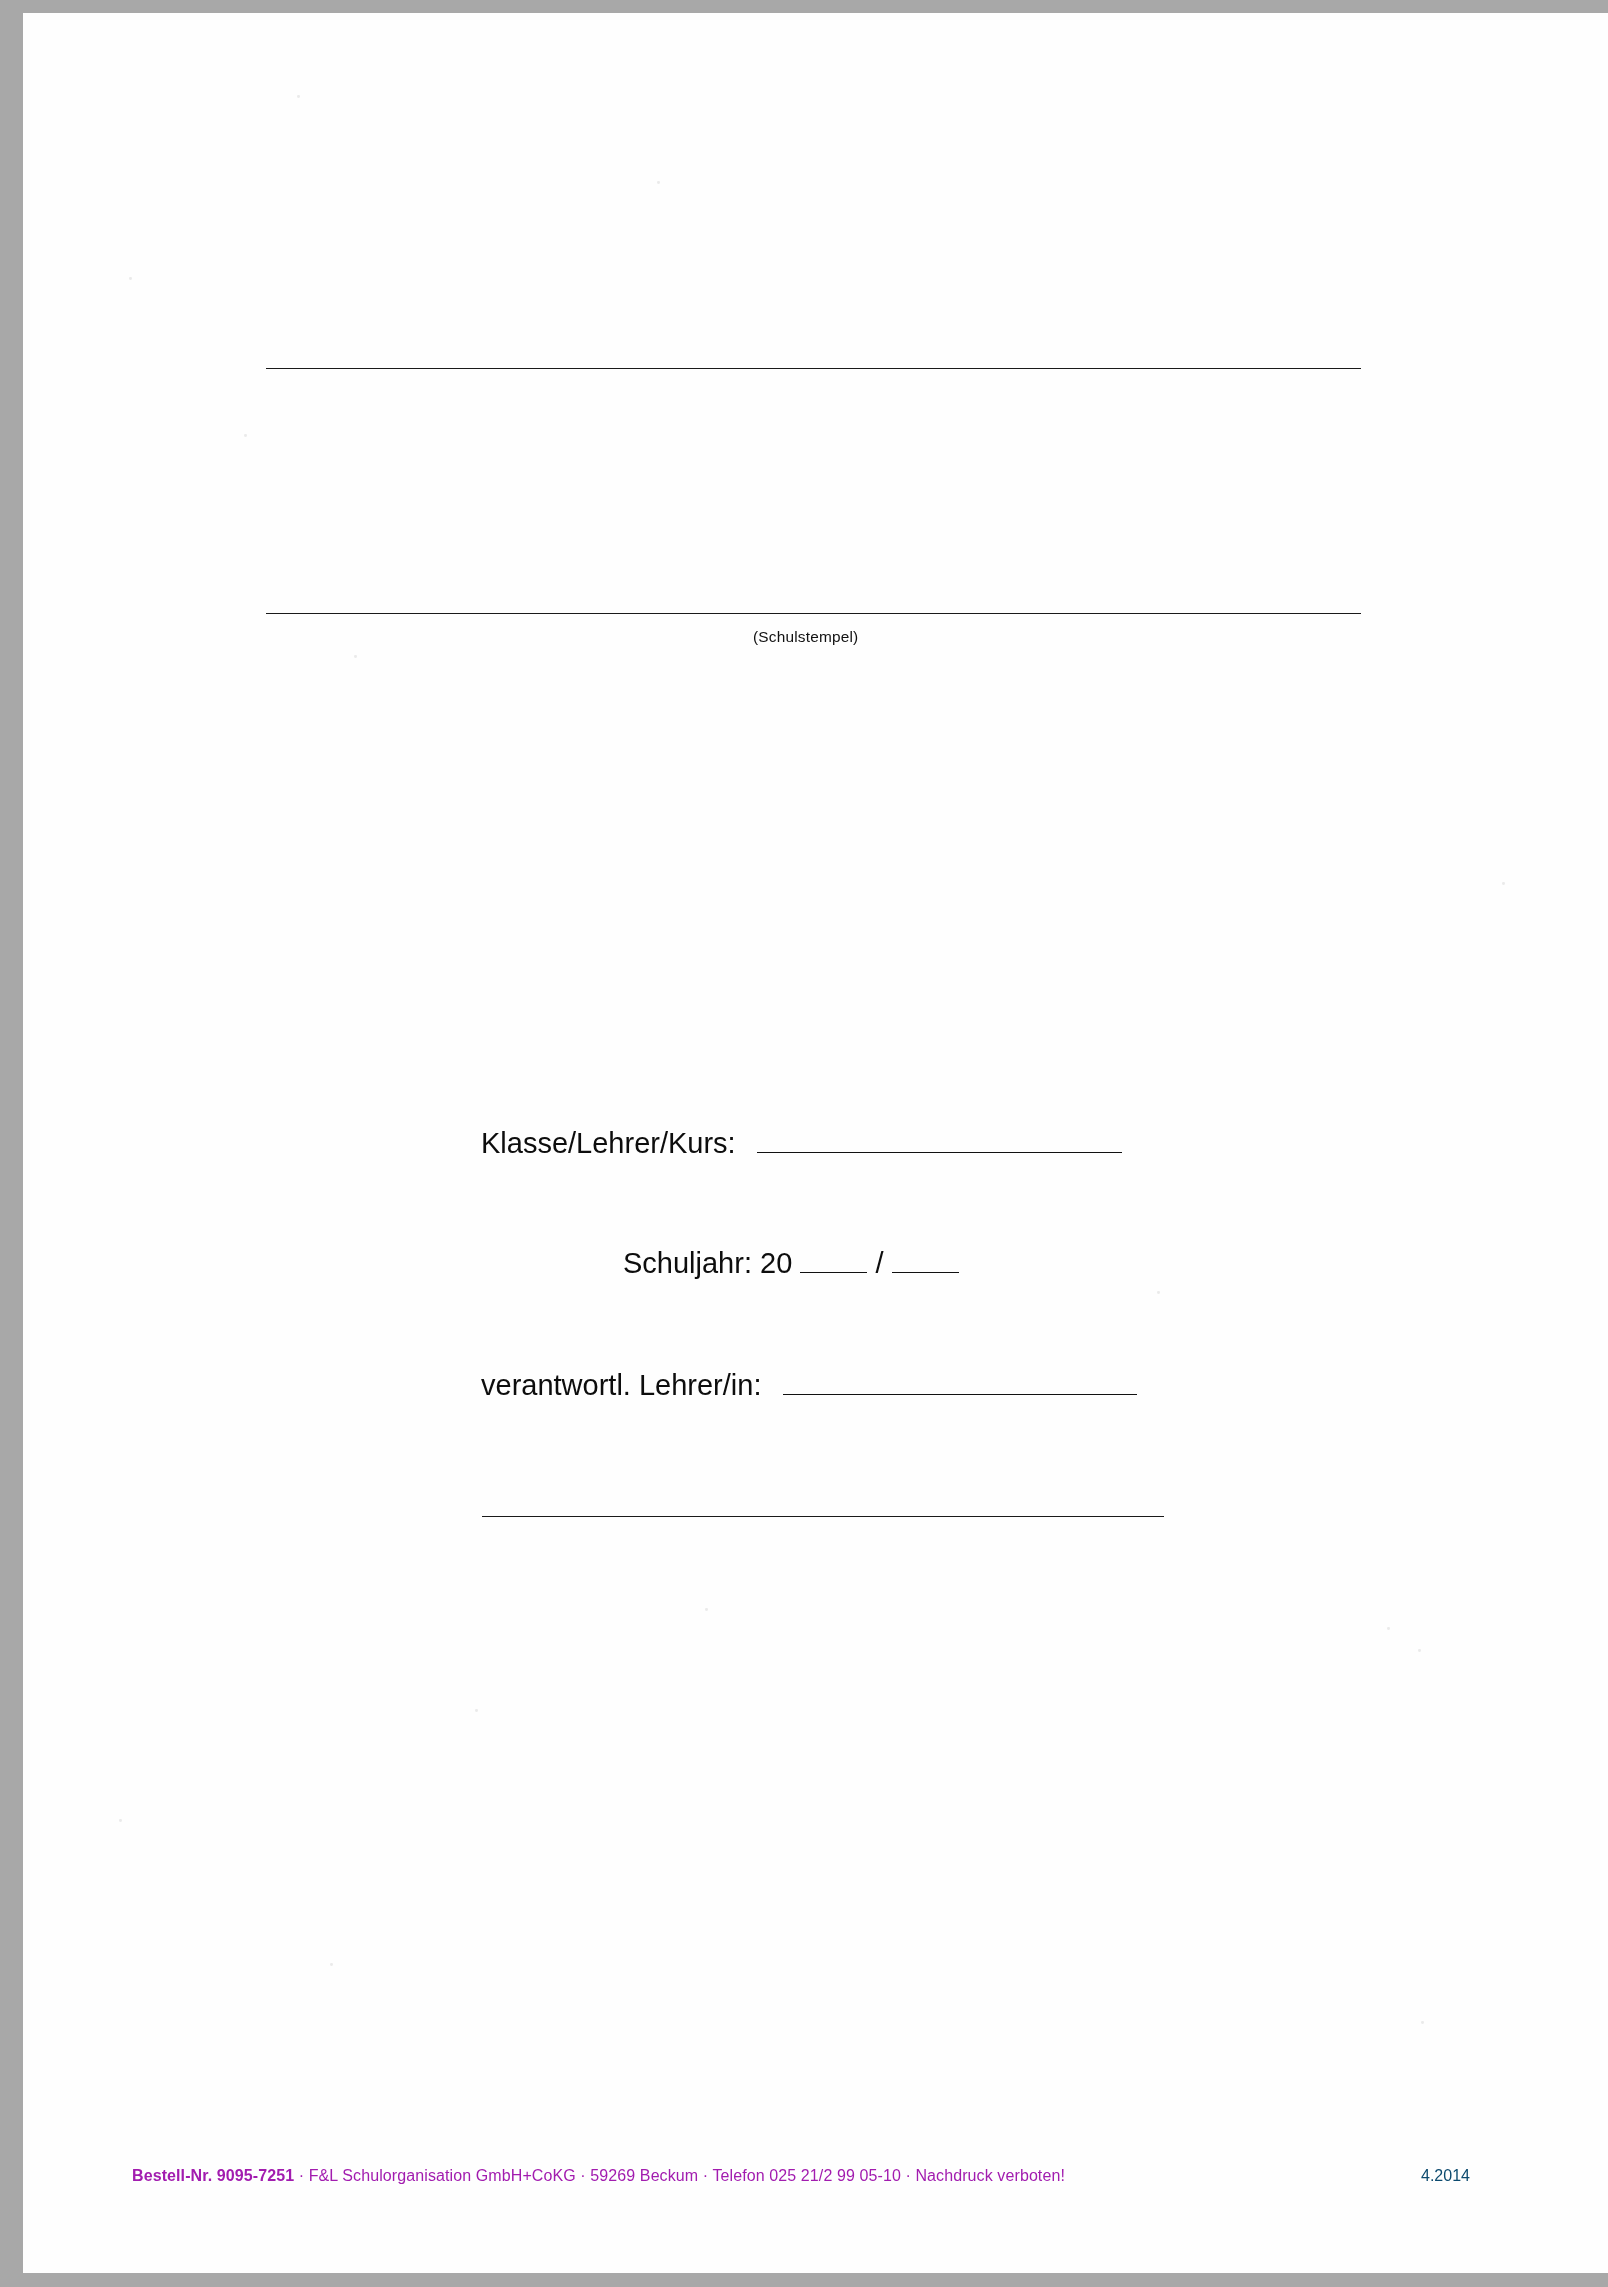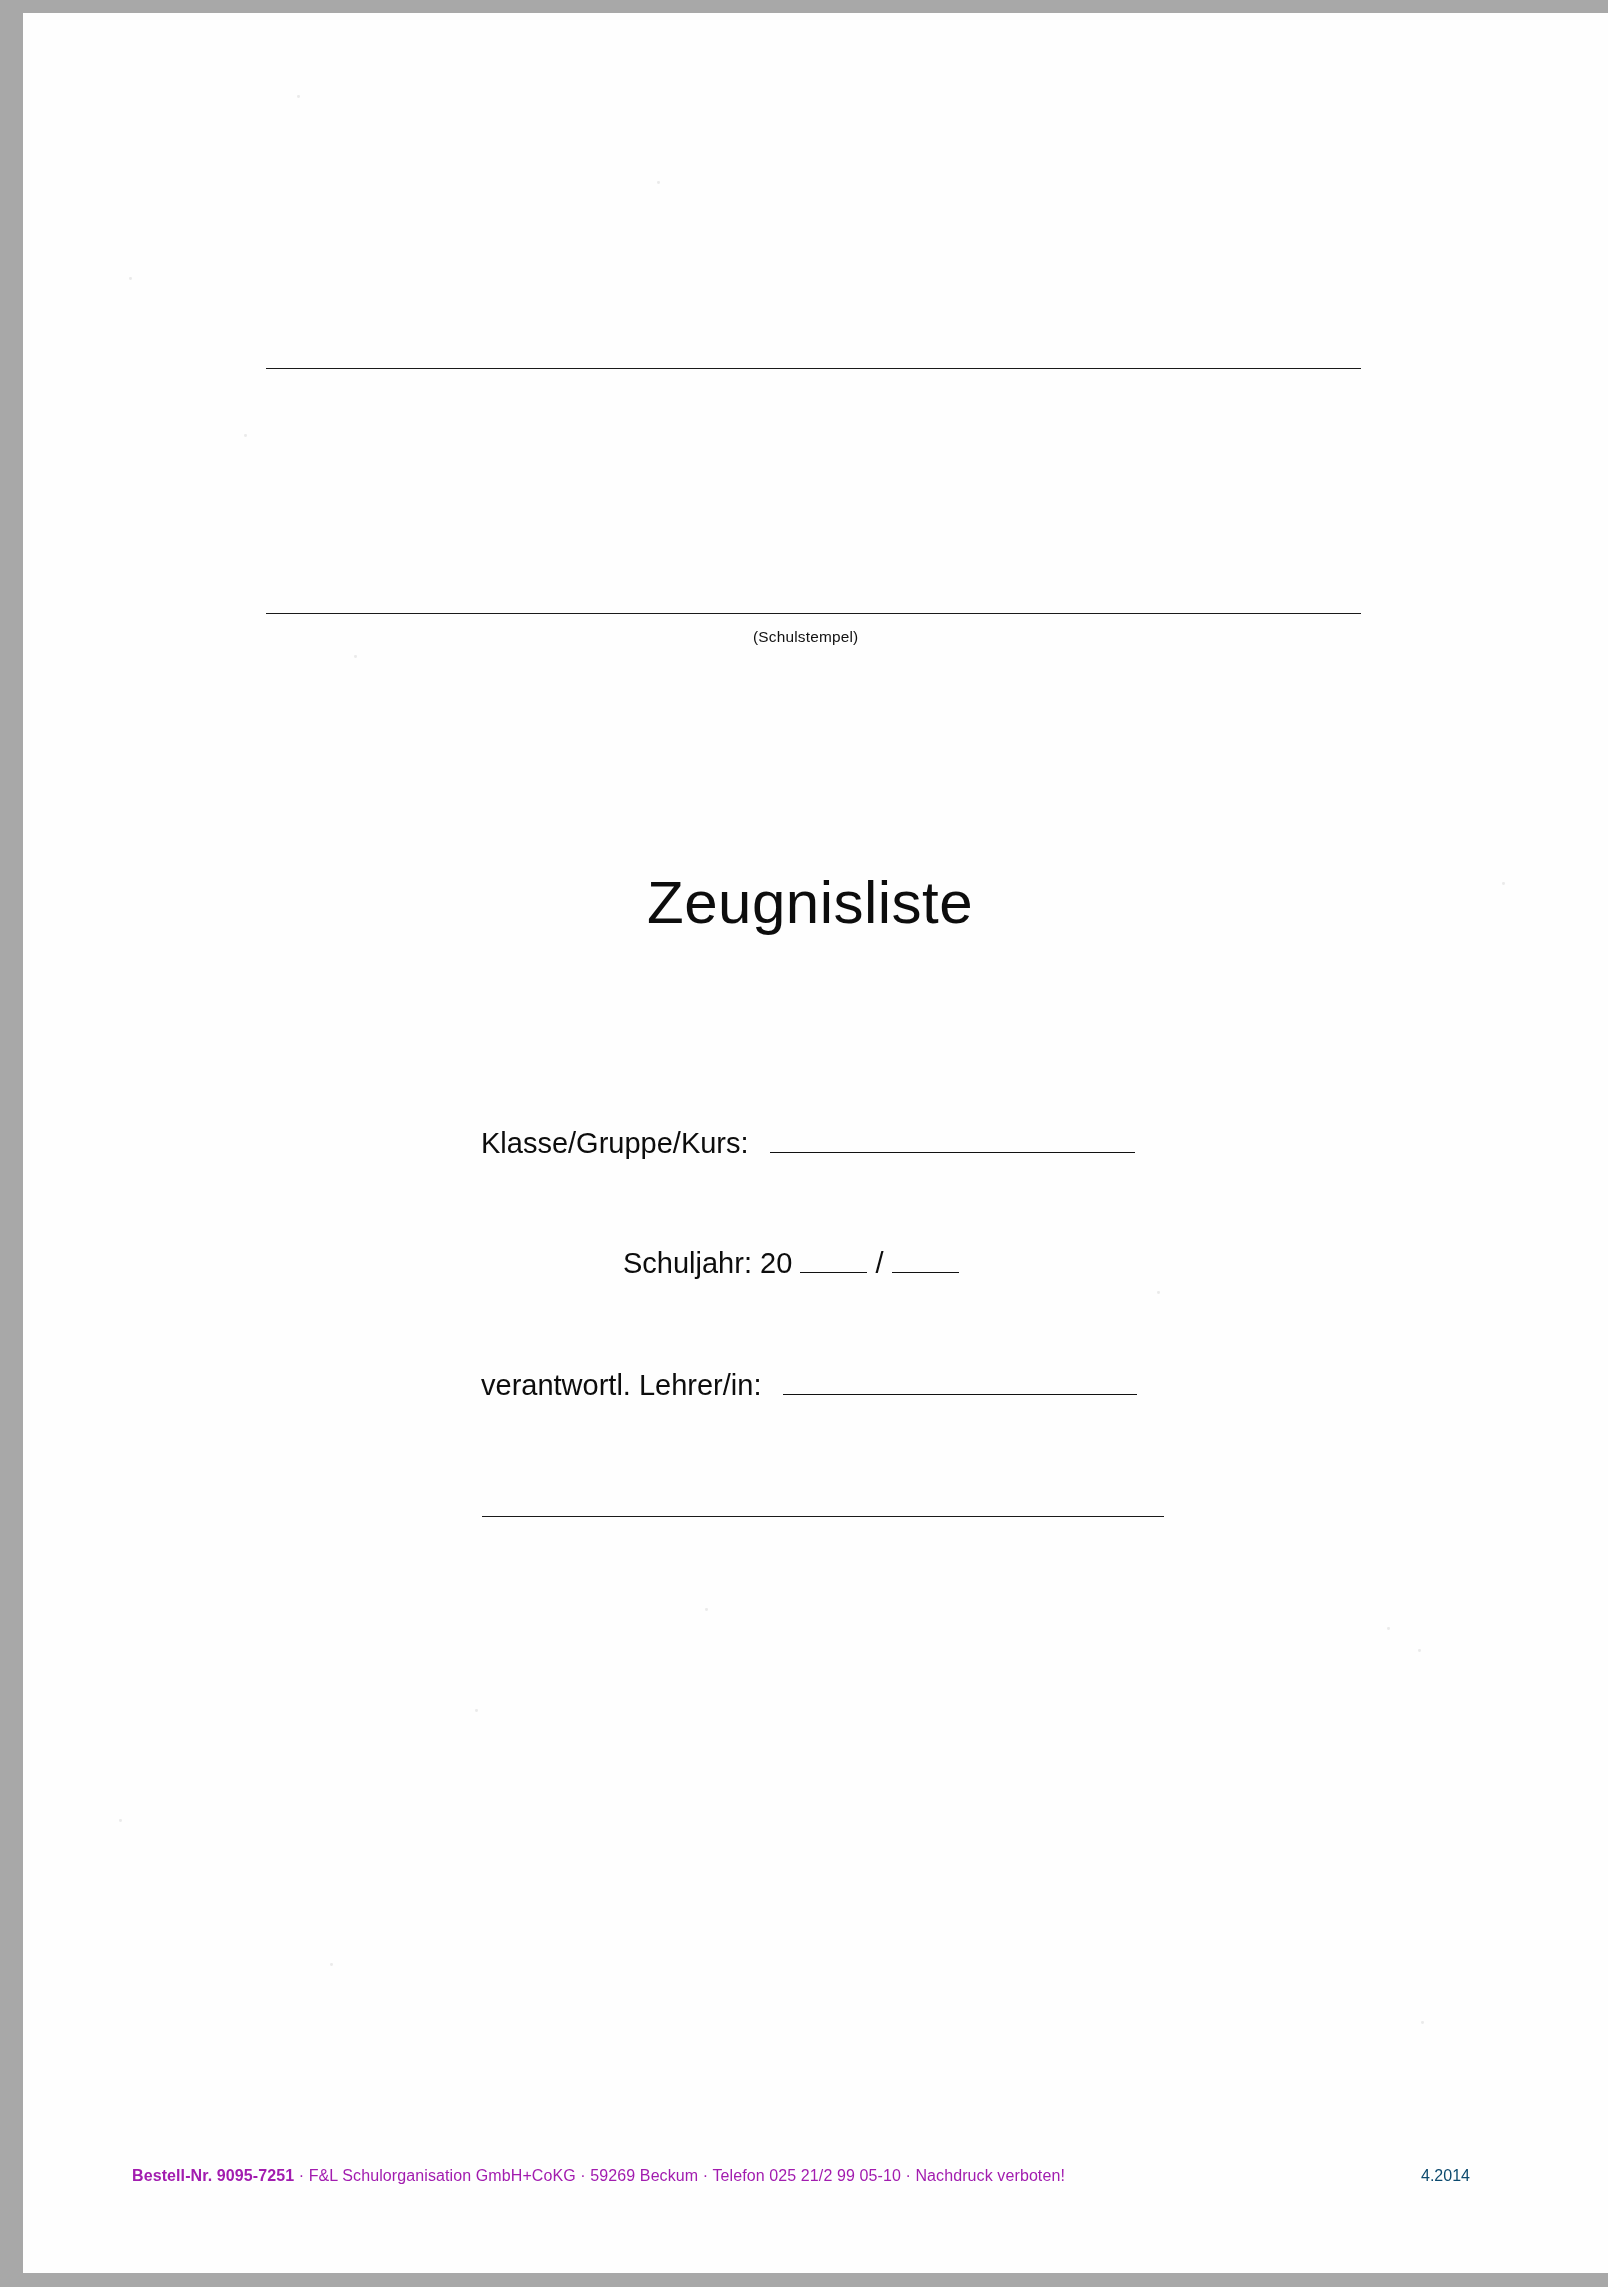--- a/index.html
+++ b/index.html
@@ -109,24 +109,23 @@
   <div class="speck" style="left:96px;top:1806px;width:2.9px;height:2.9px;"></div>
   <div class="speck" style="left:1398px;top:2008px;width:2.9px;height:2.9px;"></div>
   <div class="speck" style="left:307px;top:1950px;width:2.9px;height:2.9px;"></div>
   <div class="speck" style="left:1134px;top:1278px;width:2.9px;height:2.9px;"></div>
 
   <div class="rule" style="left:243px; top:355px; width:1095px;"></div>
   <div class="rule" style="left:243px; top:600px; width:1095px;"></div>
 
   <div class="stamp-caption" style="left:730px; top:615px;">(Schulstempel)</div>
 
-  <div class="doc-title" style="left:624px; top:855px;">Zeugnisliste</div>
 
   <div class="field-line" style="left:458px; top:1114px;">
-    <span>Klasse/Gruppe/Kurs:</span>
+    <span>Klasse/Lehrer/Kurs:</span>
     <span class="blank" style="width:365px; margin-left:13.4px;"></span>
   </div>
 
   <div class="field-line" style="left:600px; top:1234px;">
     <span>Schuljahr: 20</span>
     <span class="blank" style="width:67px;"></span>
     <span>/</span>
     <span class="blank" style="width:67px;"></span>
   </div>
 

